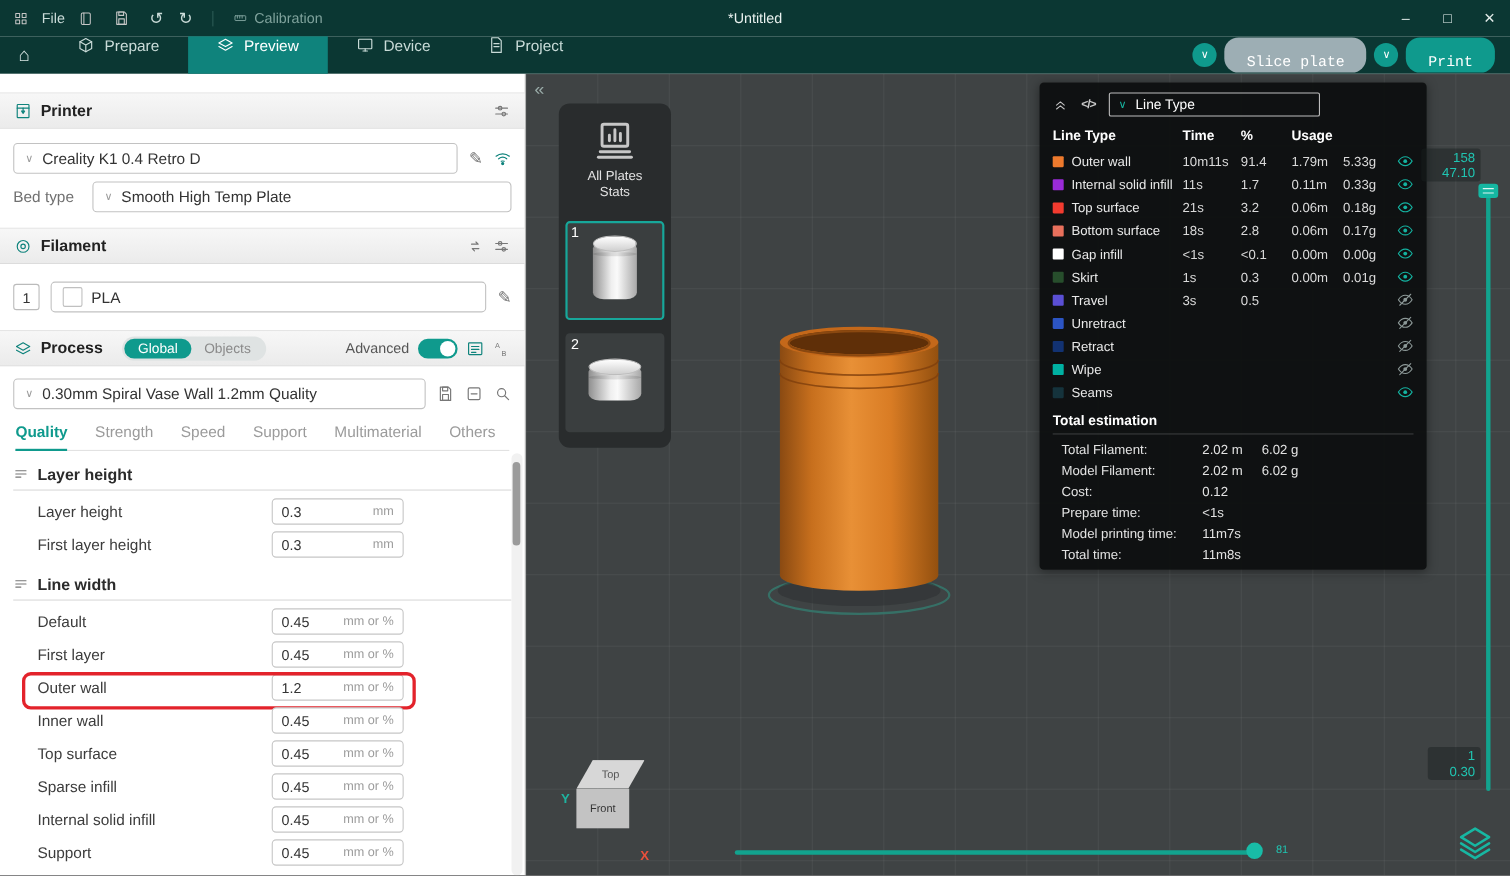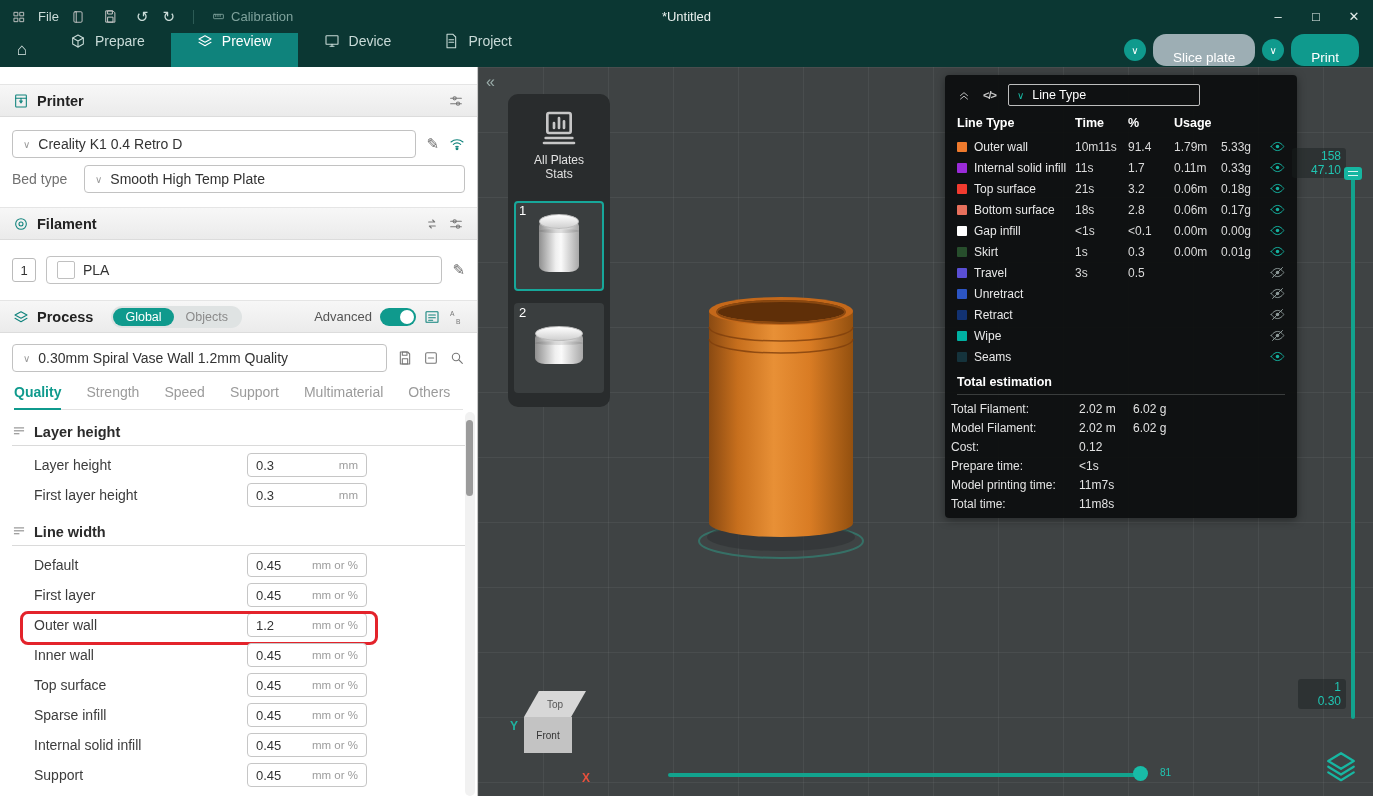--- a/index.html
+++ b/index.html
@@ -33,21 +33,21 @@
   .navbar{position:absolute;top:33px;left:0;width:100%;height:34px;background:var(--titlebar-bg);
     display:flex;align-items:center;color:#D7E4E2;z-index:5}
   .home{width:44px;text-align:center;font-size:17px;color:#D8E6E4}
   .nav-tabs{display:flex;height:100%}
   .nav-tab{display:flex;align-items:flex-start;gap:9px;padding:0 26px;font-size:14px;height:100%;color:#C9DBD8}
   .nav-tab .ic{width:16px;height:16px}
   .nav-tab.active{background:var(--active-tab-bg);color:#fff}
   .nav-right{margin-left:auto;display:flex;align-items:center;gap:7px;padding-right:14px}
   .circle-btn{width:22px;height:22px;border-radius:50%;background:var(--accent);color:#fff;
     display:flex;align-items:center;justify-content:center;font-size:10px}
-  .pill{height:26px;border:none;border-radius:13px;padding:16px 20px;font-size:13.5px;color:#fff;font-family:Liberation Sans, sans-serif}
+  .pill{height:26px;border:none;border-radius:13px;padding:16px 20px;font-size:13.5px;color:#fff;font-family:Liberation Mono, monospace}
   .pill.gray{background:#9DAEB4}
   .pill.teal{background:var(--accent)}
 
   
   .sidebar{position:absolute;left:0;top:67px;width:478px;height:729px;background:#fff;
     border-right:1px solid #C8C8C8;font-size:14px;color:#333;overflow:hidden}
   .sec-header{height:33px;background:linear-gradient(#F7F7F7,#EBEBEB);border-top:1px solid #E5E5E5;
     border-bottom:1px solid #DCDCDC;display:flex;align-items:center;gap:8px;padding:0 13px;font-size:14.5px;color:#222}
   .sec-title{font-weight:bold}
   .mt14{margin-top:14px}.mt16{margin-top:16px}.mt17{margin-top:17px}
@@ -120,30 +120,30 @@
   .legend-cols{display:grid;grid-template-columns:118px 53px 46px 1fr;padding:3px 12px 6px;
     font-weight:bold;font-size:12.5px;color:#fff}
   .legend-row{display:grid;grid-template-columns:17px 101px 53px 46px 47px 44px 1fr;align-items:center;
     height:21px;padding:0 12px;color:#DADADA}
   .swatch{width:10px;height:10px;border-radius:1px}
   .legend-row .ll{color:#E8E8E8;white-space:nowrap;overflow:hidden}
   .eye{justify-self:end;width:15px;height:15px;color:#14B2A0}
   .eye.off{color:#8C9897}
   .totals-title{padding:8px 12px 3px;font-weight:bold;color:#fff;font-size:12.5px}
   .totals-divider{height:1px;background:#3A3D3D;margin:2px 12px 4px}
-  .total-row{display:grid;grid-template-columns:128px 54px 1fr;padding:0 6px;height:19px;align-items:center;color:#E2E2E2}
+  .total-row{display:grid;grid-template-columns:128px 54px 1fr;padding:0 20px;height:19px;align-items:center;color:#E2E2E2}
 
   
   .vslider-line{position:absolute;left:873px;top:104px;width:4px;height:548px;background:#12A38E;border-radius:2px}
   .vslider-handle{position:absolute;left:866px;top:100px;width:18px;height:13px;background:#15B6A1;border-radius:3px}
   .vslider-handle::before{content:"";position:absolute;left:4px;right:4px;top:4px;border-top:1px solid rgba(255,255,255,.85)}
   .vslider-handle::after{content:"";position:absolute;left:4px;right:4px;bottom:4px;border-top:1px solid rgba(255,255,255,.85)}
   .vslider-labels{position:absolute;text-align:right;color:#20C5B2;font-size:12px;line-height:14px;
     background:rgba(25,30,30,0.45);padding:1px 5px;border-radius:3px}
-  .vslider-labels.top{left:814px;top:81px;width:54px}
+  .vslider-labels.top{left:814px;top:68px;width:54px}
   .vslider-labels.bottom{left:820px;top:612px;width:48px}
   .hslider-line{position:absolute;left:190px;top:706px;width:475px;height:4px;background:#12A38E;border-radius:2px}
   .hslider-handle{position:absolute;left:655px;top:699px;width:15px;height:15px;border-radius:50%;background:#18BCA7}
   .hslider-value{position:absolute;left:682px;top:700px;color:#20C5B2;font-size:10px}
 
   
   .gizmo{position:absolute;left:32px;top:612px;width:112px;height:118px}
   .gz-top{position:absolute;left:14px;top:12px;width:62px;height:26px;background:#D7D7D7;
     clip-path:polygon(24% 0,100% 0,76% 100%,0% 100%);display:flex;align-items:center;justify-content:center;
     font-size:10px;color:#555}

